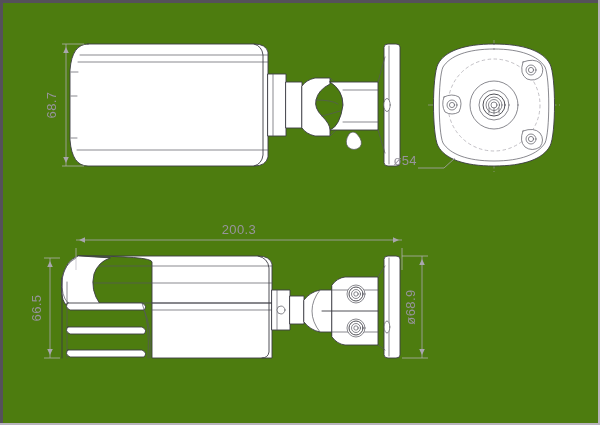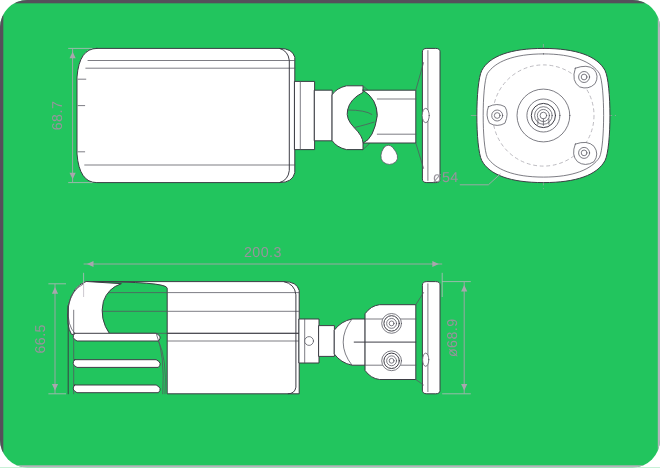--- a/index.html
+++ b/index.html
@@ -8,24 +8,23 @@
     padding: 0;
     background: #ffffff;
   }
   body {
     font-family: "Liberation Sans", sans-serif;
   }
   #drawing-frame {
     position: relative;
     width: 600px;
     height: 425px;
-    background: #22c55e;
+    background: #4d7c0f;
     box-sizing: border-box;
     overflow: hidden;
-    border-radius: 25px;
   }
   #drawing-frame .border-top,
   #drawing-frame .border-left,
   #drawing-frame .border-right,
   #drawing-frame .border-bottom {
     position: absolute;
   }
   .border-top {
     top: 0; left: 0; width: 600px; height: 3px;
     background: #55505a;

